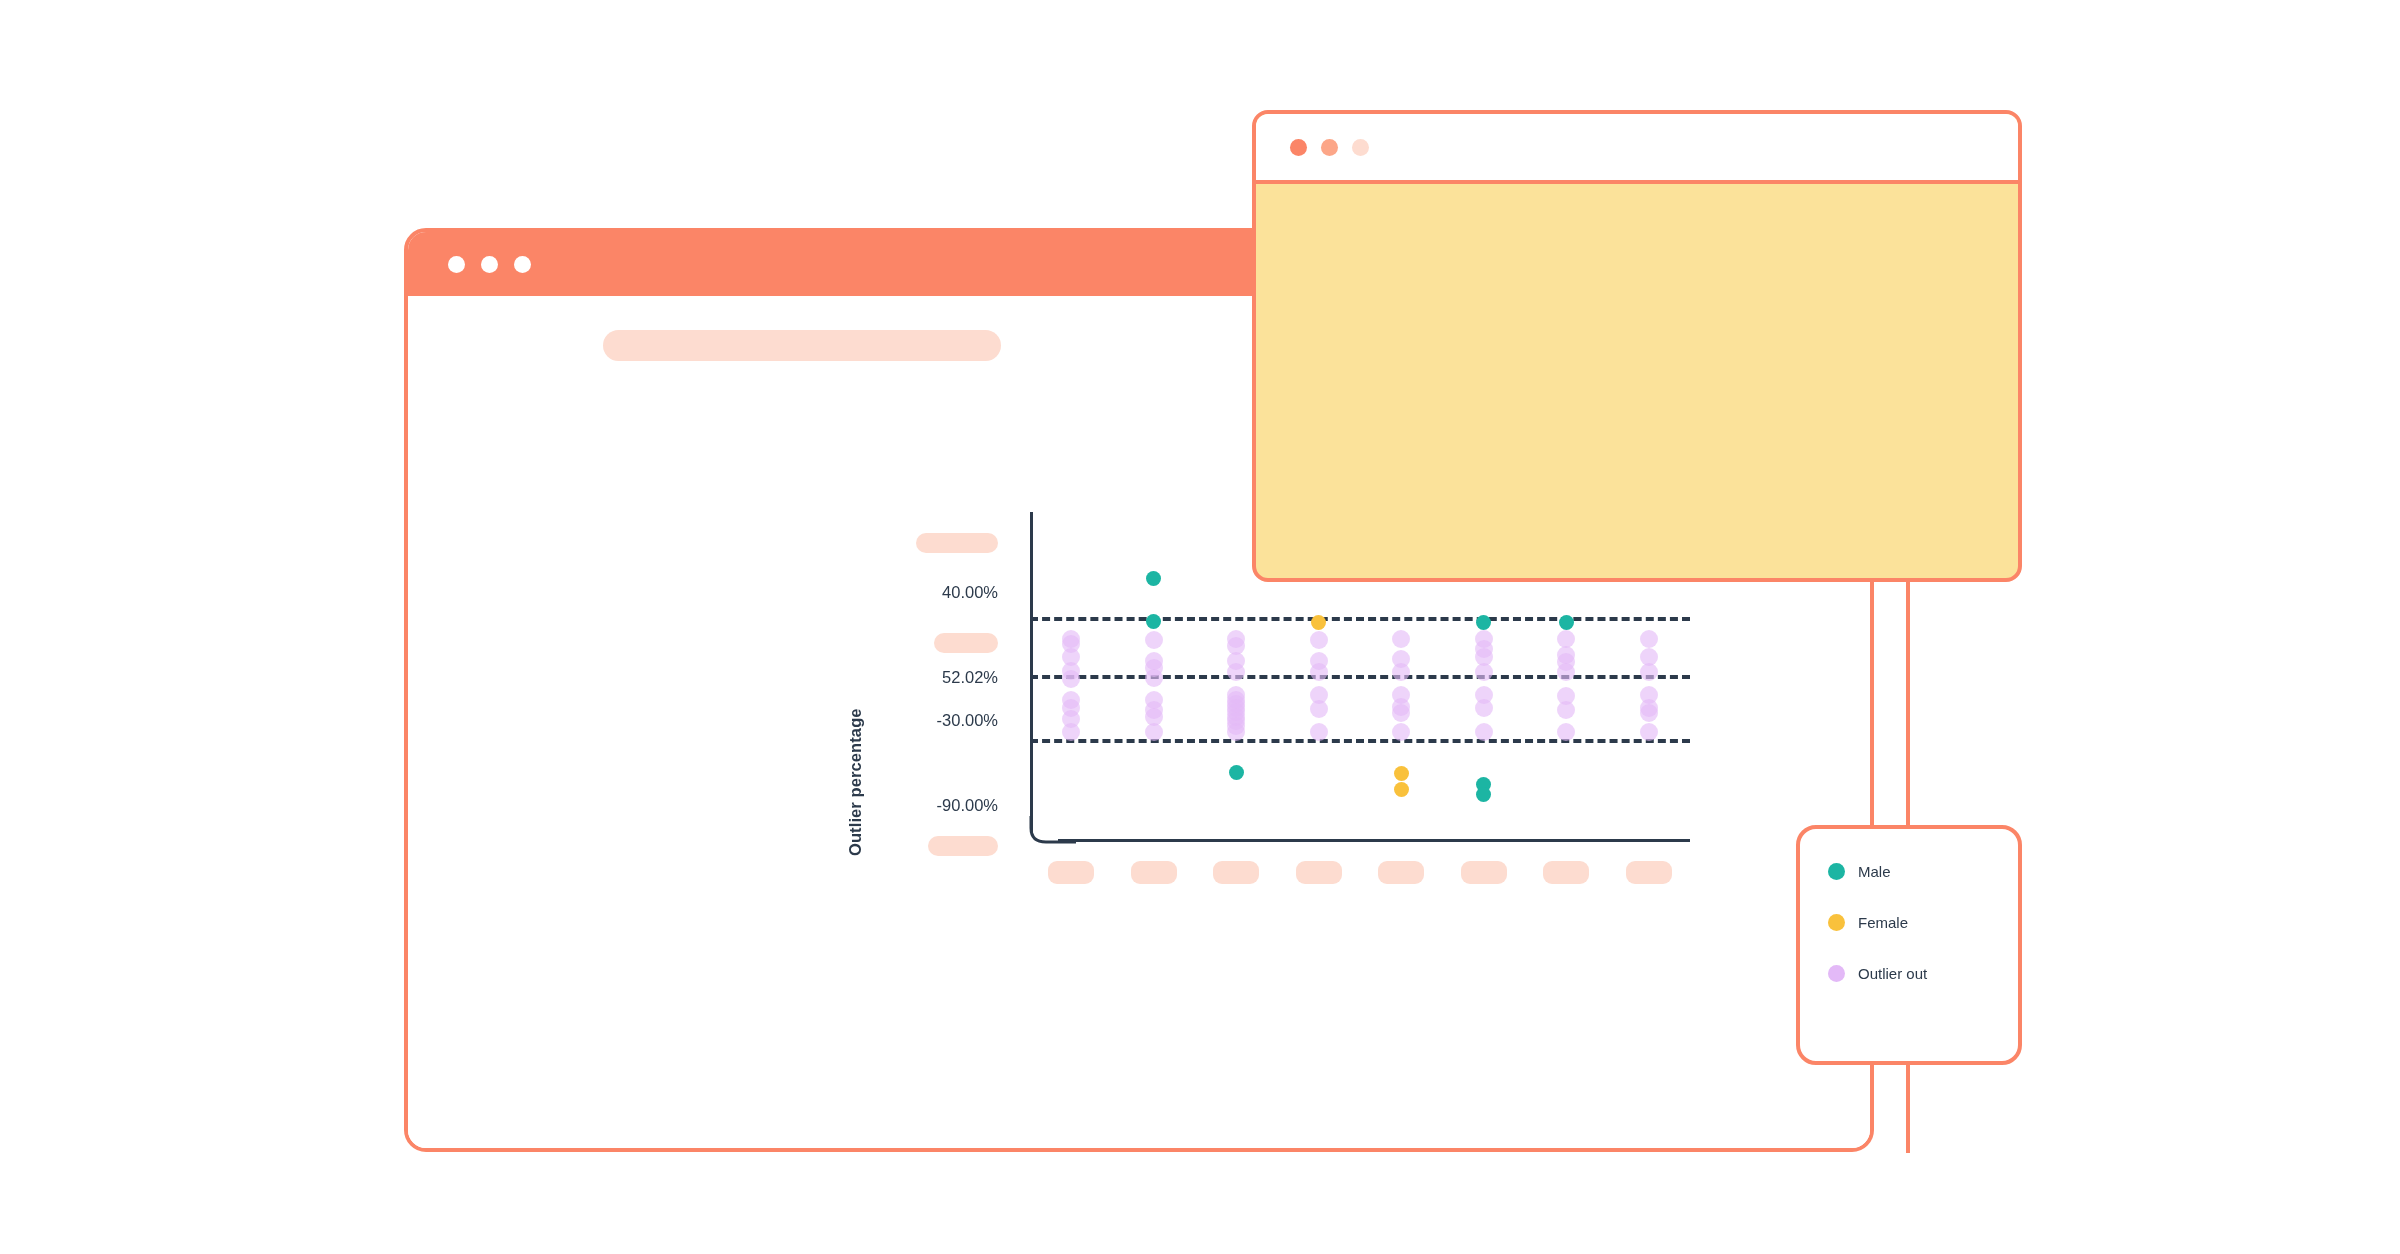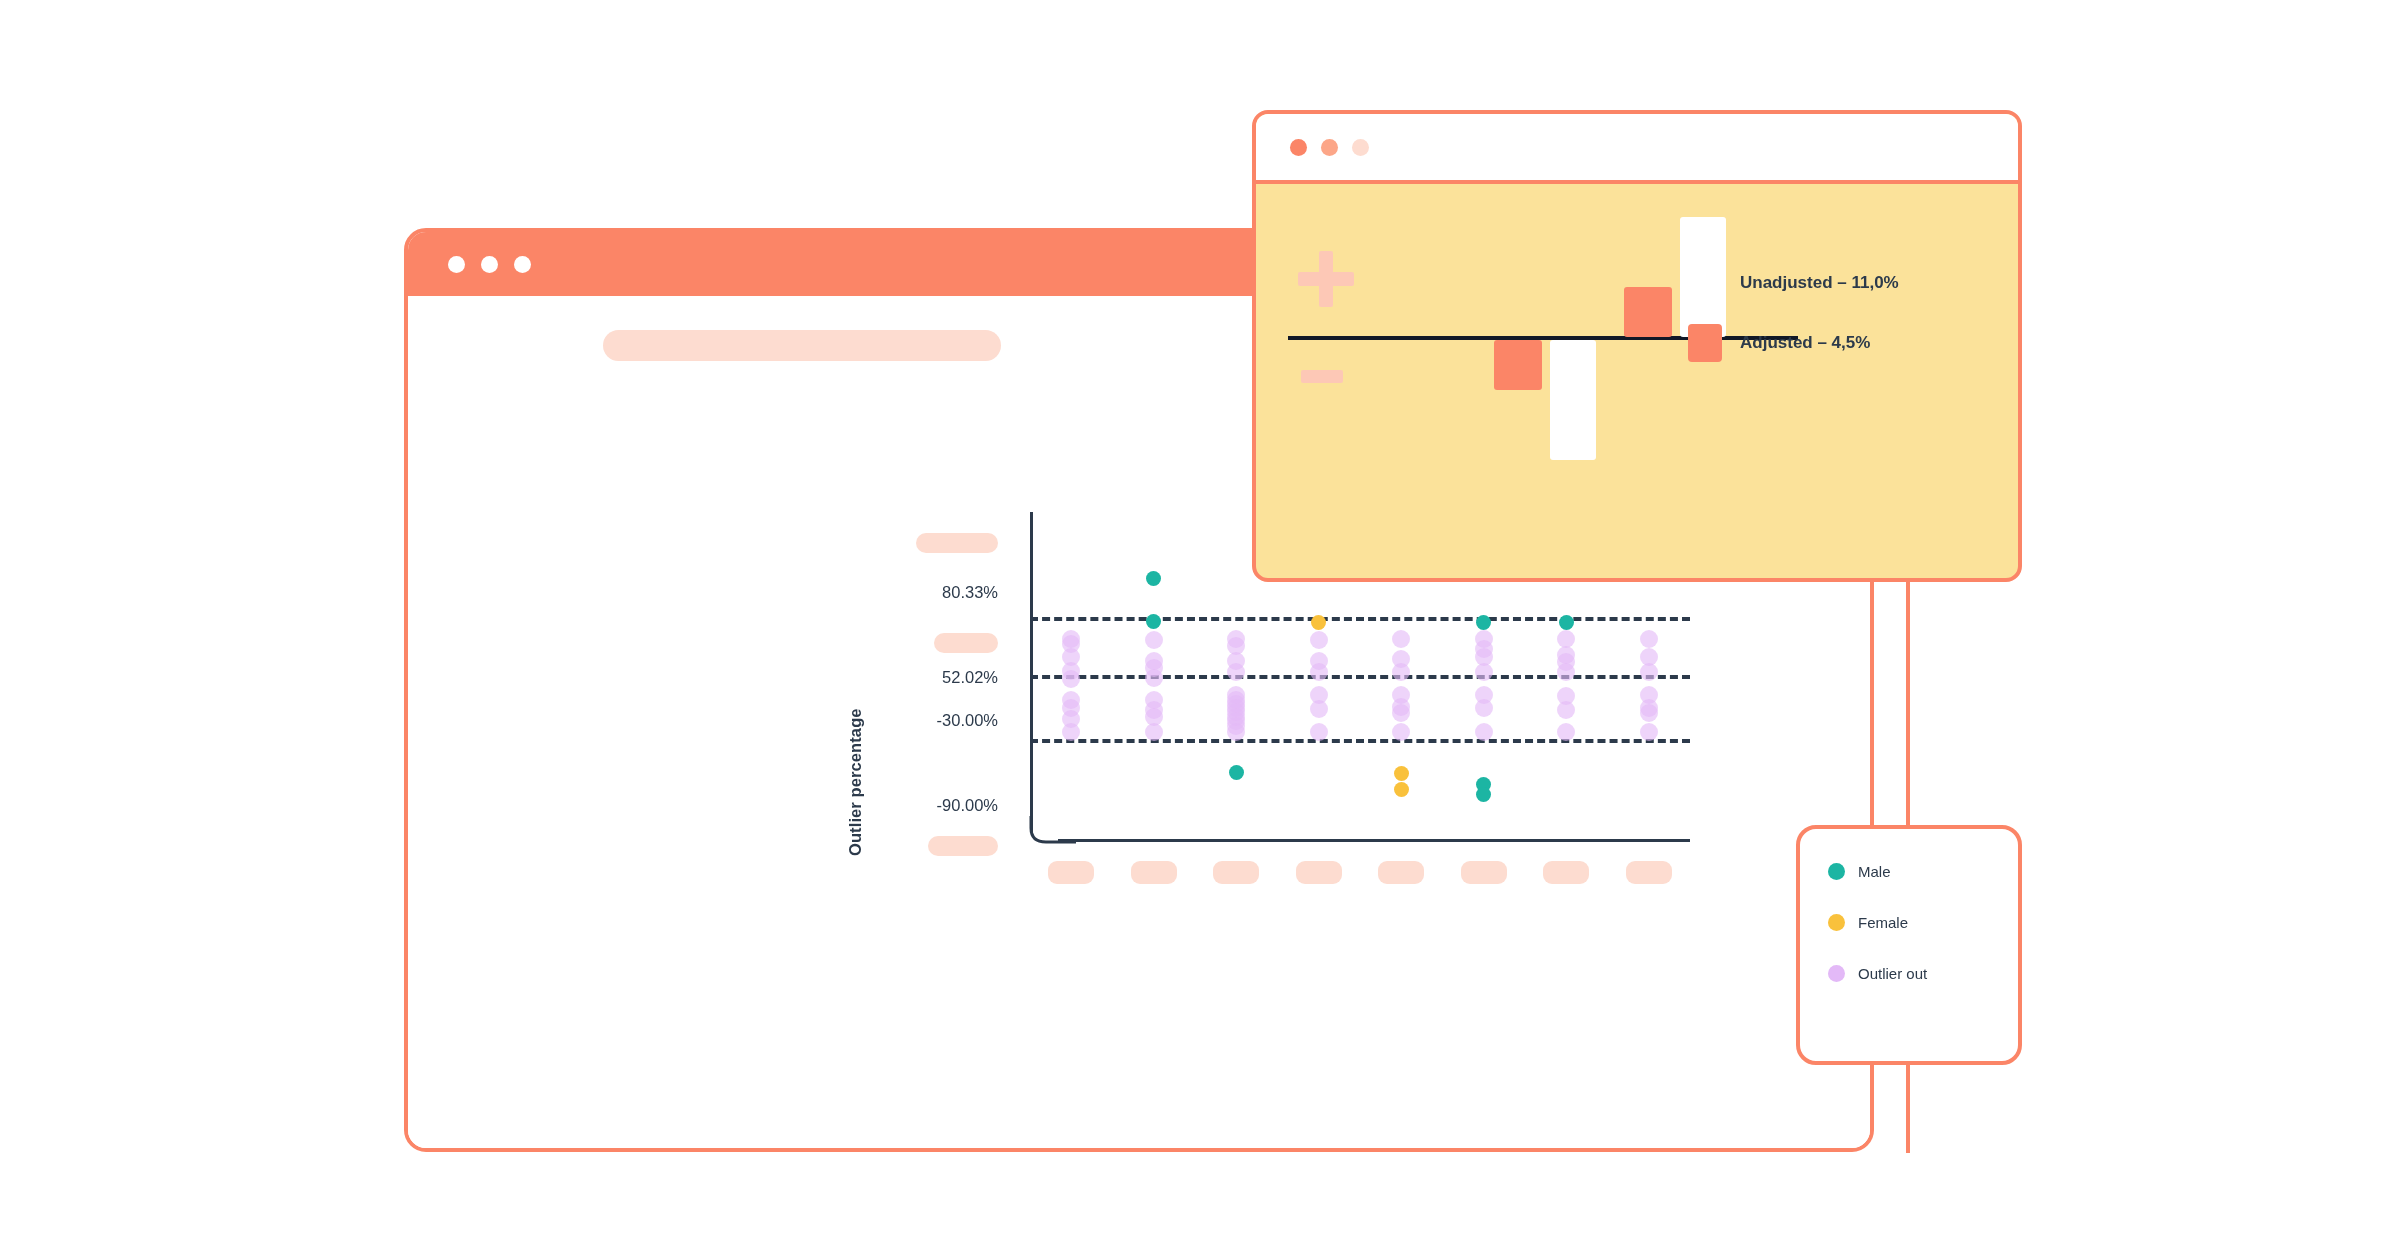--- a/index.html
+++ b/index.html
@@ -169,21 +169,21 @@
       </div>
 
       <div class="plot-area">
 
         <div class="y-axis-title">Outlier percentage</div>
 
         <div class="ypill" style="left:508px; top:237px; width:82px;"></div>
         <div class="ypill" style="left:526px; top:337px; width:64px;"></div>
         <div class="ypill" style="left:520px; top:540px; width:70px;"></div>
 
-        <div class="ytick" style="left:430px; width:160px; top:287px;">80.33%</div>
+        <div class="ytick" style="left:430px; width:160px; top:287px;">40.00%</div>
         <div class="ytick" style="left:430px; width:160px; top:372px;">52.02%</div>
         <div class="ytick" style="left:430px; width:160px; top:415px;">-30.00%</div>
         <div class="ytick" style="left:430px; width:160px; top:500px;">-90.00%</div>
 
         <div class="axis-line" style="left:622px; top:216px; width:3px; height:320px;"></div>
         <svg style="position:absolute; left:608px; top:520px; width:60px; height:30px;">
           <path d="M15,0 L15,12 Q15,26 30,26 L60,26" fill="none" stroke="#2c3a4b" stroke-width="3"></path>
         </svg>
         <div class="axis-line" style="left:650px; top:543px; width:632px; height:3px;"></div>
 
@@ -304,38 +304,15 @@
   <div class="overlay-window">
 
     <div class="overlay-titlebar">
       <div class="dots">
         <span class="dot o1"></span>
         <span class="dot o2"></span>
         <span class="dot o3"></span>
       </div>
     </div>
 
-    <div class="overlay-body">
-      <span class="plus-icon"></span>
-      <span class="minus-icon"></span>
-
-      <div class="mini-baseline"></div>
-
-      <div class="mini-bar orange" style="left:368px; top:103px; width:48px; height:50px;"></div>
-      <div class="mini-bar white" style="left:424px; top:33px; width:46px; height:120px;"></div>
-
-      <div class="mini-bar orange" style="left:238px; top:156px; width:48px; height:50px;"></div>
-      <div class="mini-bar white" style="left:294px; top:156px; width:46px; height:120px;"></div>
-
-      <div class="mini-legend">
-        <div class="mini-legend-row">
-          <span class="mini-swatch white"></span>
-          <span class="mini-legend-label">Unadjusted – 11,0%</span>
-        </div>
-        <div class="mini-legend-row">
-          <span class="mini-swatch orange"></span>
-          <span class="mini-legend-label">Adjusted – 4,5%</span>
-        </div>
-      </div>
-    </div>
   </div>
 
 </div>
 
 </body></html>

